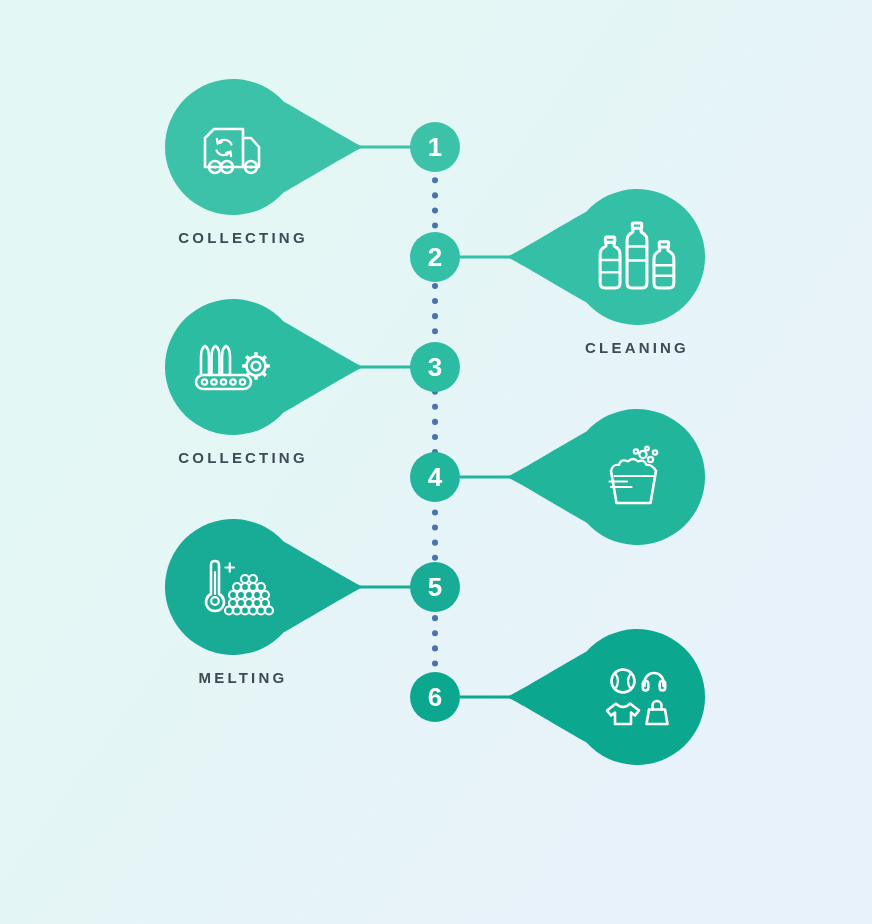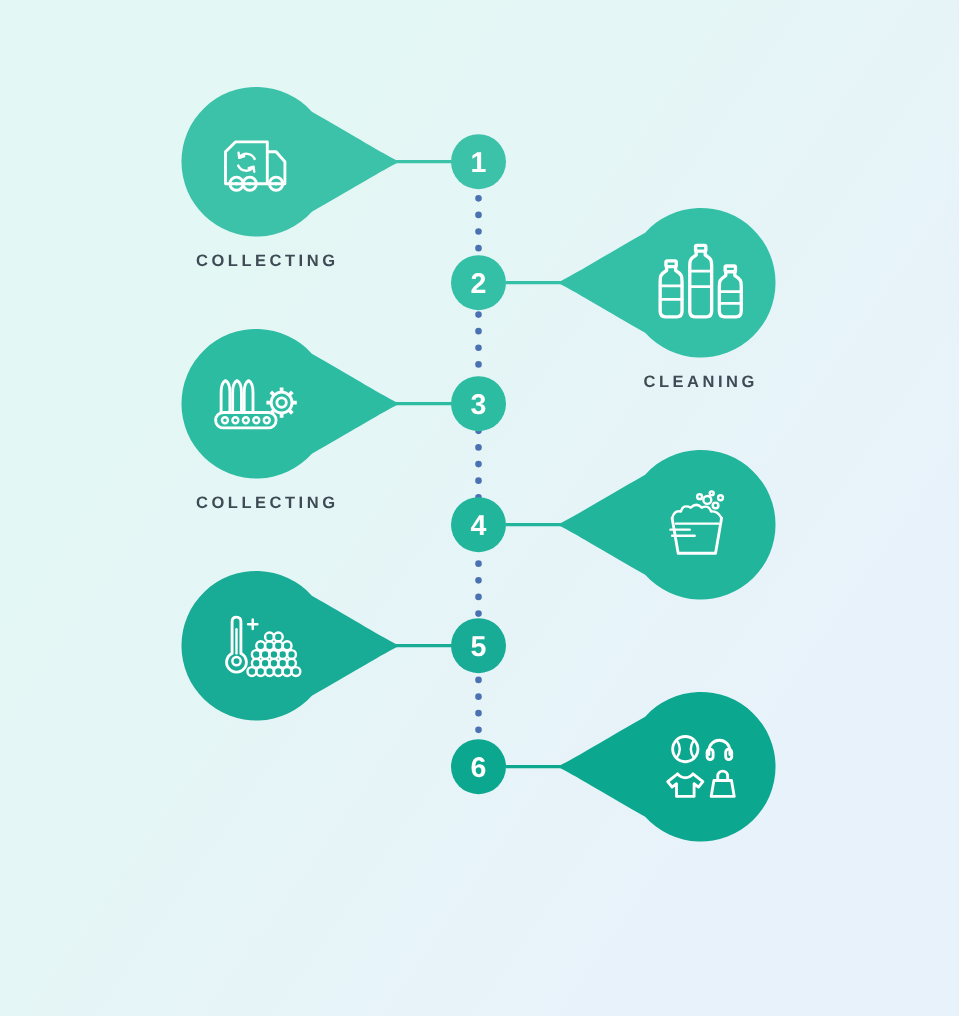--- a/index.html
+++ b/index.html
@@ -157,20 +157,21 @@
         <circle class="thin" cx="34" cy="53.5" r="4"></circle>
           <circle class="thin" cx="42" cy="53.5" r="4"></circle>
           <circle class="thin" cx="50" cy="53.5" r="4"></circle>
           <circle class="thin" cx="58" cy="53.5" r="4"></circle>
           <circle class="thin" cx="66" cy="53.5" r="4"></circle>
           <circle class="thin" cx="74" cy="53.5" r="4"></circle>
       </g>
       <circle cx="275" cy="68" r="25" fill="#18ab95"></circle>
       <text class="num" x="275" y="77">5</text>
     </svg>
+    <div class="label label-left">MELTING</div>
   </section>
 
   <section class="step" style="left:402px;top:629px;">
     <svg width="310" height="136" viewBox="0 0 310 136">
       <line x1="58" y1="68" x2="112" y2="68" stroke-width="3" stroke="#0ba78e"></line>
       <path d="M184.5 22.5 C150 42,128 56,105 68 C128 80,150 94,184.5 113.5 A68 68 0 1 0 184.5 22.5 Z" fill="#0ba78e"></path>
       <g class="icon" transform="translate(197,37)">
         <circle cx="24" cy="15" r="11.5"></circle>
         <path class="thin" d="M16 6.8 Q22 15 16 23.2 M32 6.8 Q26 15 32 23.2"></path>
         <path d="M45.5 20 V16.5 A9.5 9.5 0 0 1 64.5 16.5 V20"></path>

